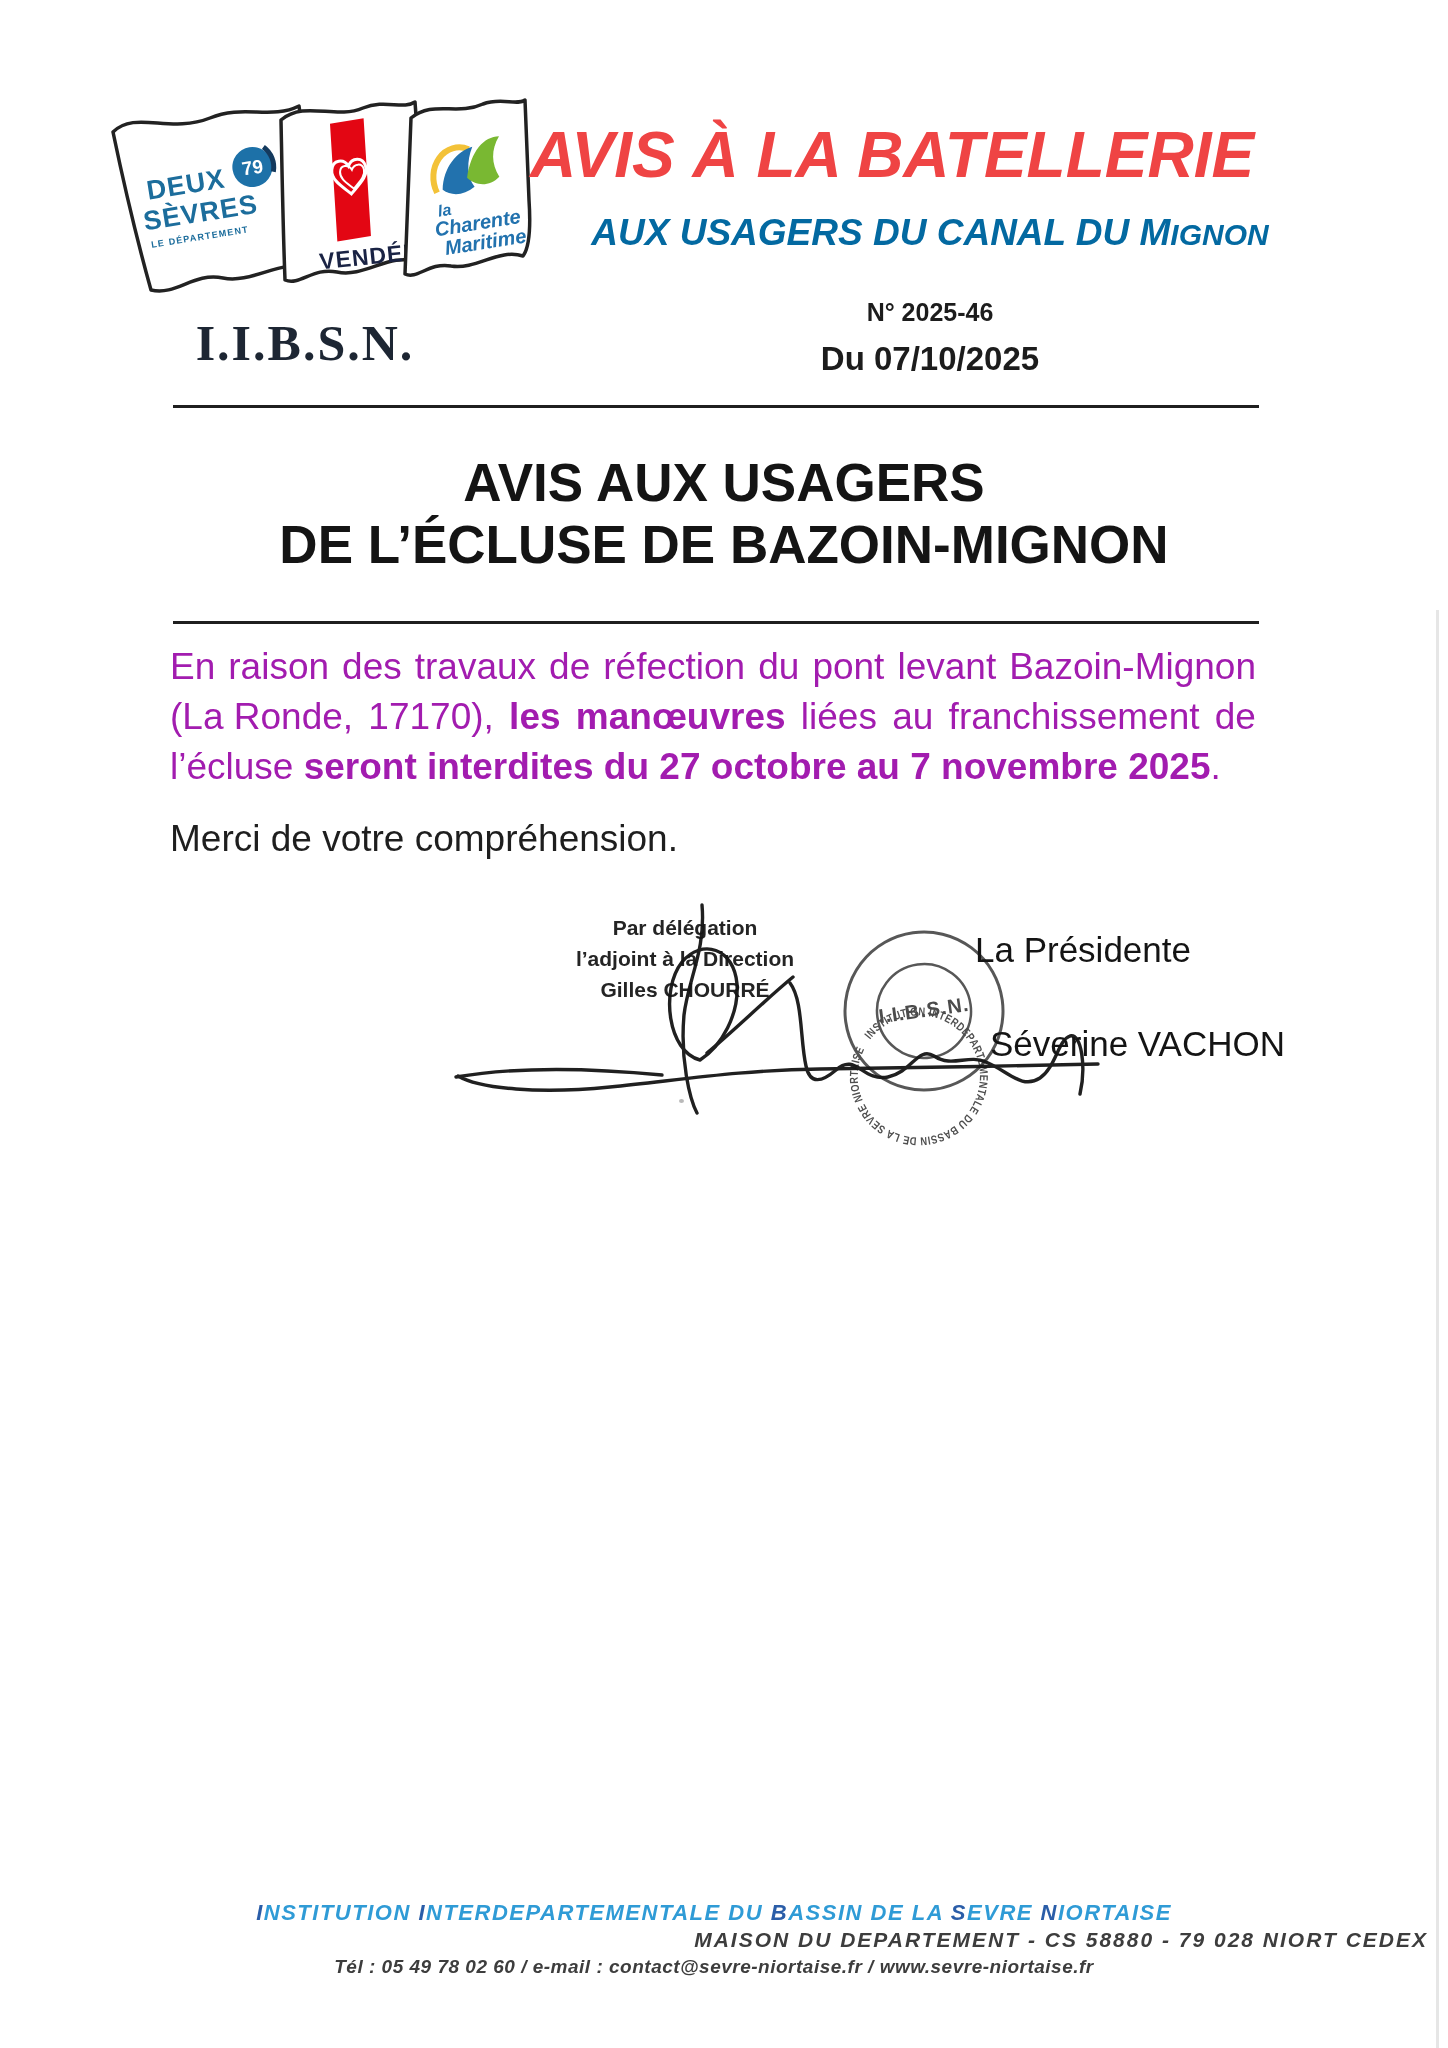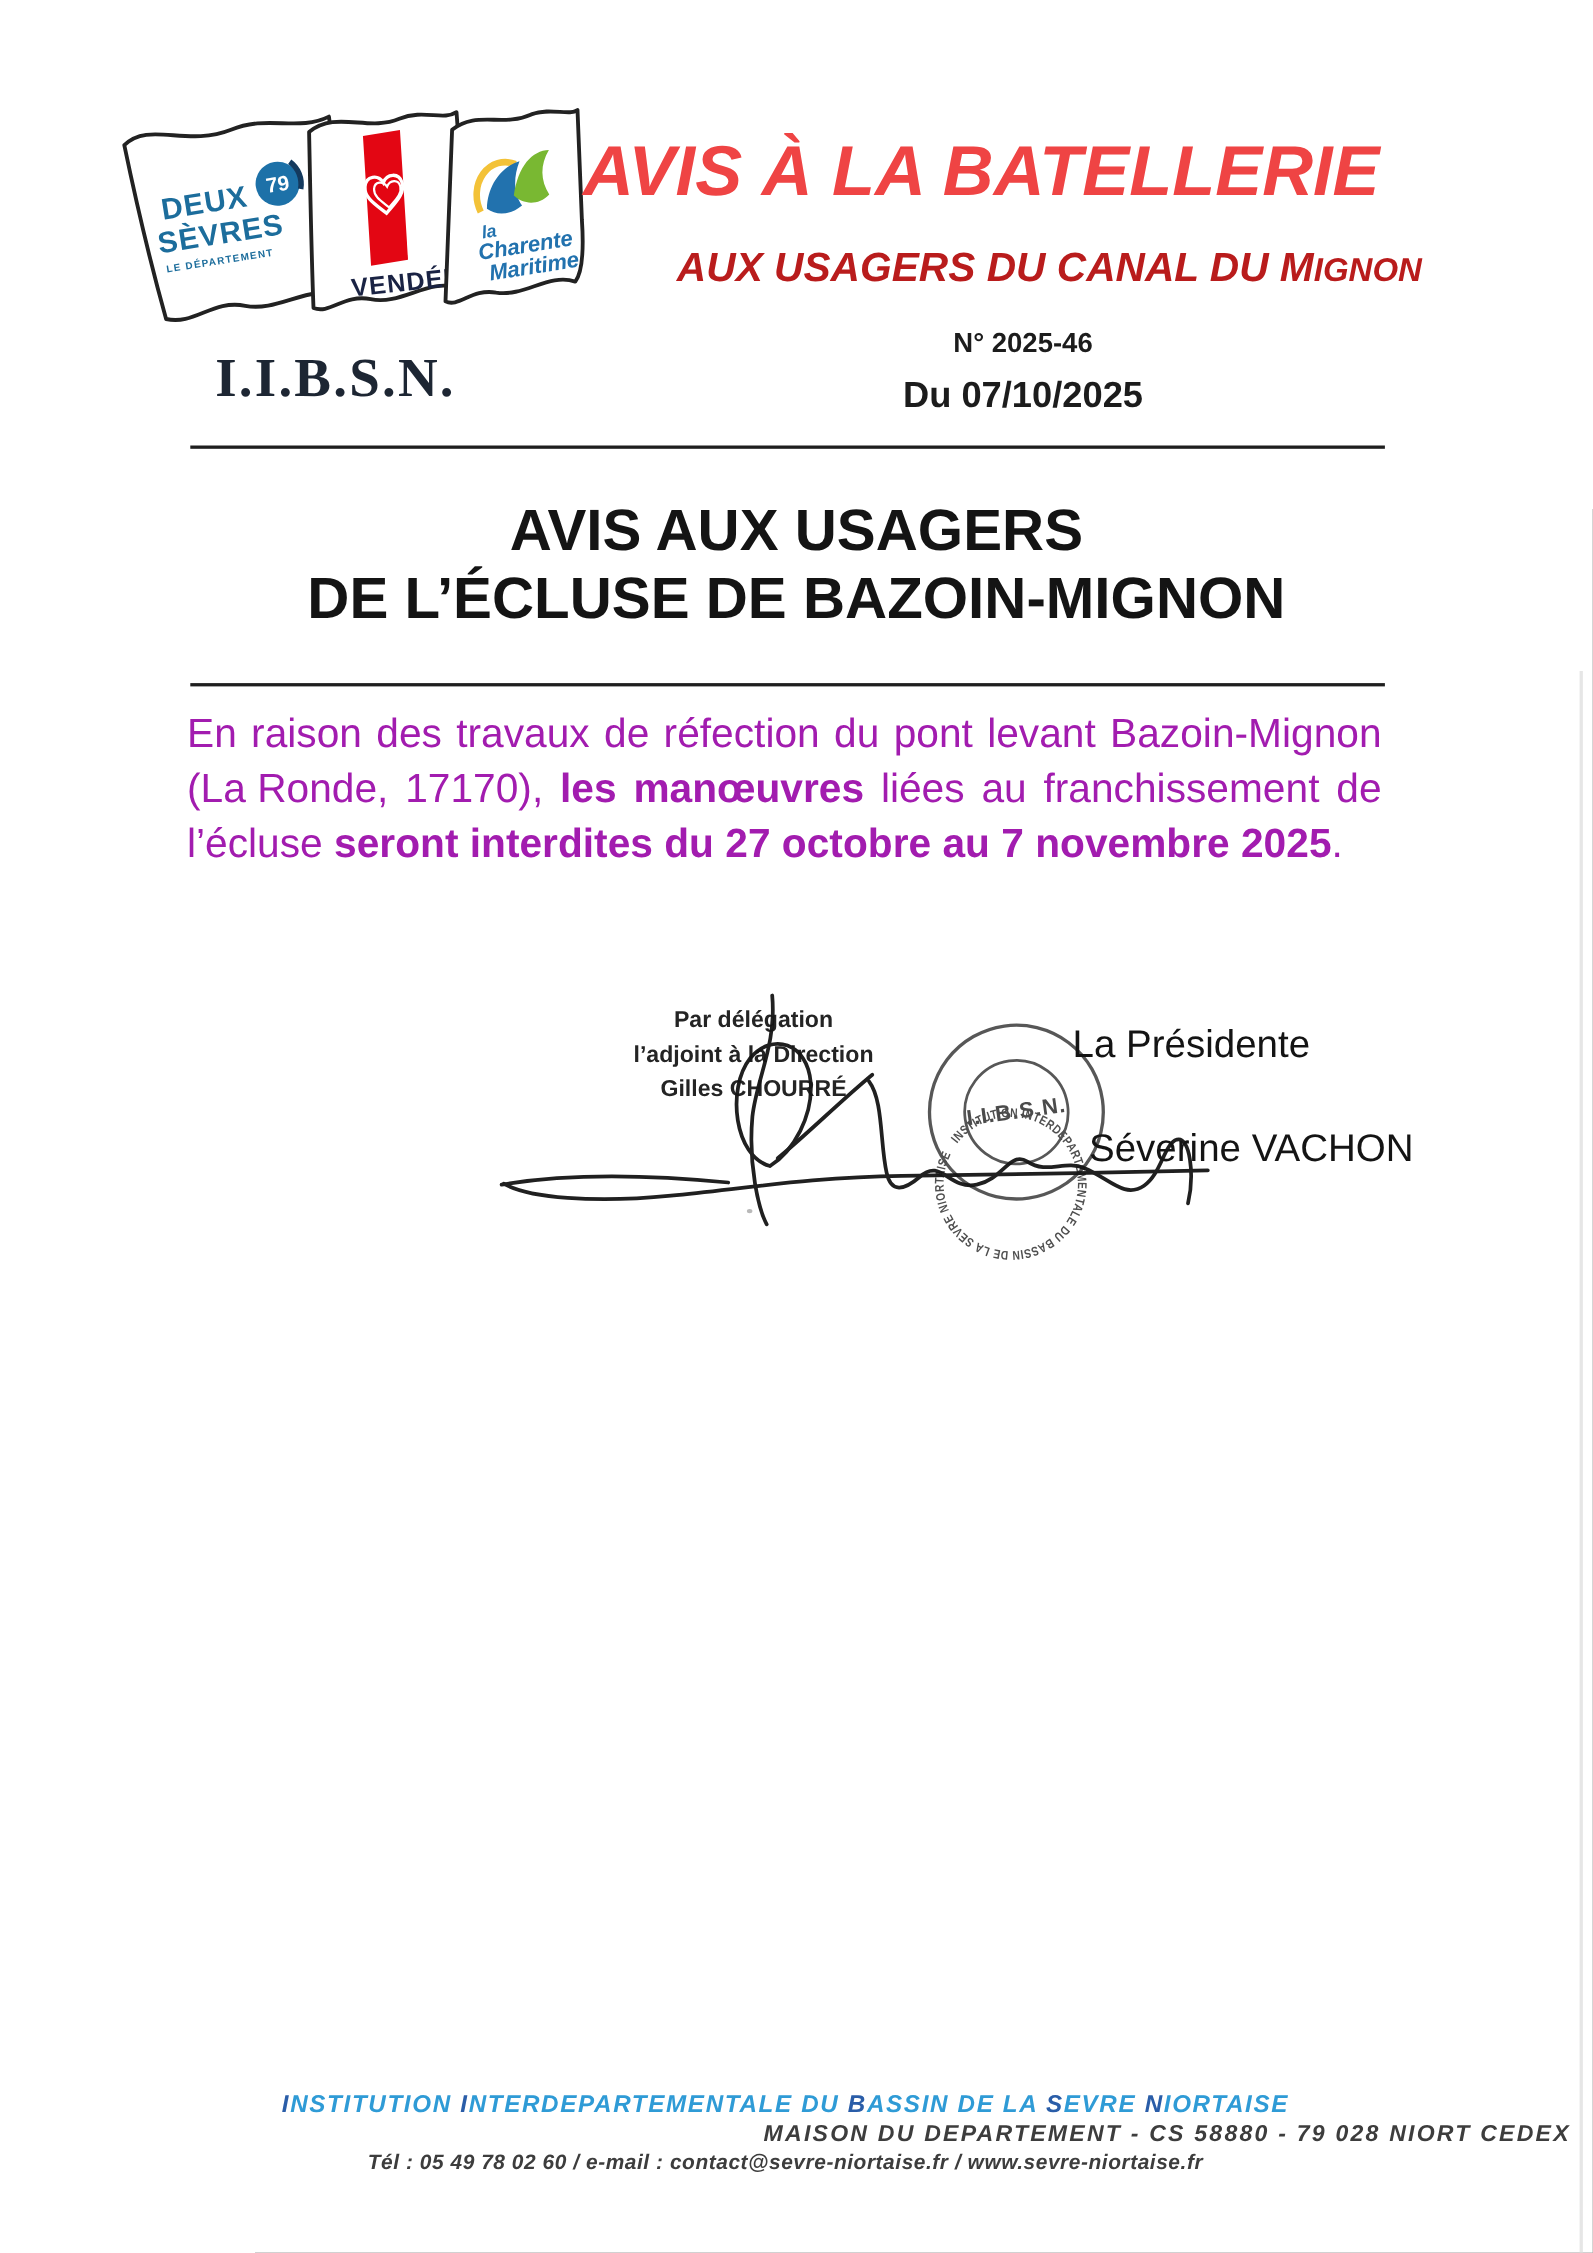--- a/index.html
+++ b/index.html
@@ -1,22 +1,22 @@
 <!DOCTYPE html>
 <html><head>
 <meta charset="utf-8">
 <style>
   html,body{margin:0;padding:0;background:#888;}
   .page{position:relative;width:1448px;height:2048px;background:#ffffff;overflow:hidden;
         font-family:"Liberation Sans",sans-serif;color:#1c1c1c;}
   .abs{position:absolute;}
   .doc-title{left:530px;top:118px;width:800px;
              font-size:64px;font-weight:800;font-style:italic;letter-spacing:0;color:#ef4444;}
-  .doc-subtitle{left:554px;top:212px;width:800px;text-align:center;
-                font-size:37px;font-weight:700;font-style:italic;color:#b91c1c;margin-top:10px;}
+  .doc-subtitle{left:530px;top:212px;width:800px;text-align:center;
+                font-size:37px;font-weight:700;font-style:italic;color:#0369a1;}
   .doc-subtitle .mcap{font-size:37px;}
   .doc-subtitle .sc{font-size:30px;}
   .doc-number{left:530px;top:298px;width:800px;text-align:center;font-size:25px;font-weight:700;}
   .doc-date{left:530px;top:340px;width:800px;text-align:center;font-size:33px;font-weight:700;}
   .iibsn{left:140px;top:314px;width:330px;text-align:center;font-family:"Liberation Serif",serif;
          font-size:50px;font-weight:600;letter-spacing:2px;color:#1d2633;}
   .hr{left:173px;width:1086px;height:3px;background:#1f1f1f;}
   .hr1{top:405px;}
   .hr2{top:621px;}
   
@@ -133,20 +133,21 @@
         <span class="b">les</span>
         <span class="b">manœuvres</span>
         <span>liées</span>
         <span>au</span>
         <span>franchissement</span>
         <span>de</span>
       </div>
     <div><span>l’écluse </span><span class="b">seront interdites du 27 octobre au 7 novembre 2025</span><span>.</span></div>
   </div>
 
+  <div class="abs merci">Merci de votre compréhension.</div>
 
   <div class="abs delegation">
     <div>Par délégation</div>
     <div>l’adjoint à la Direction</div>
     <div>Gilles CHOURRÉ</div>
   </div>
 
   <svg class="abs sig-svg" width="1448" height="2048" viewBox="0 0 1448 2048">
     <defs>
       <path id="ringPath" d="M 866.7,1031.9 A 61,61 0 1 1 866.6,1032.0"></path>

